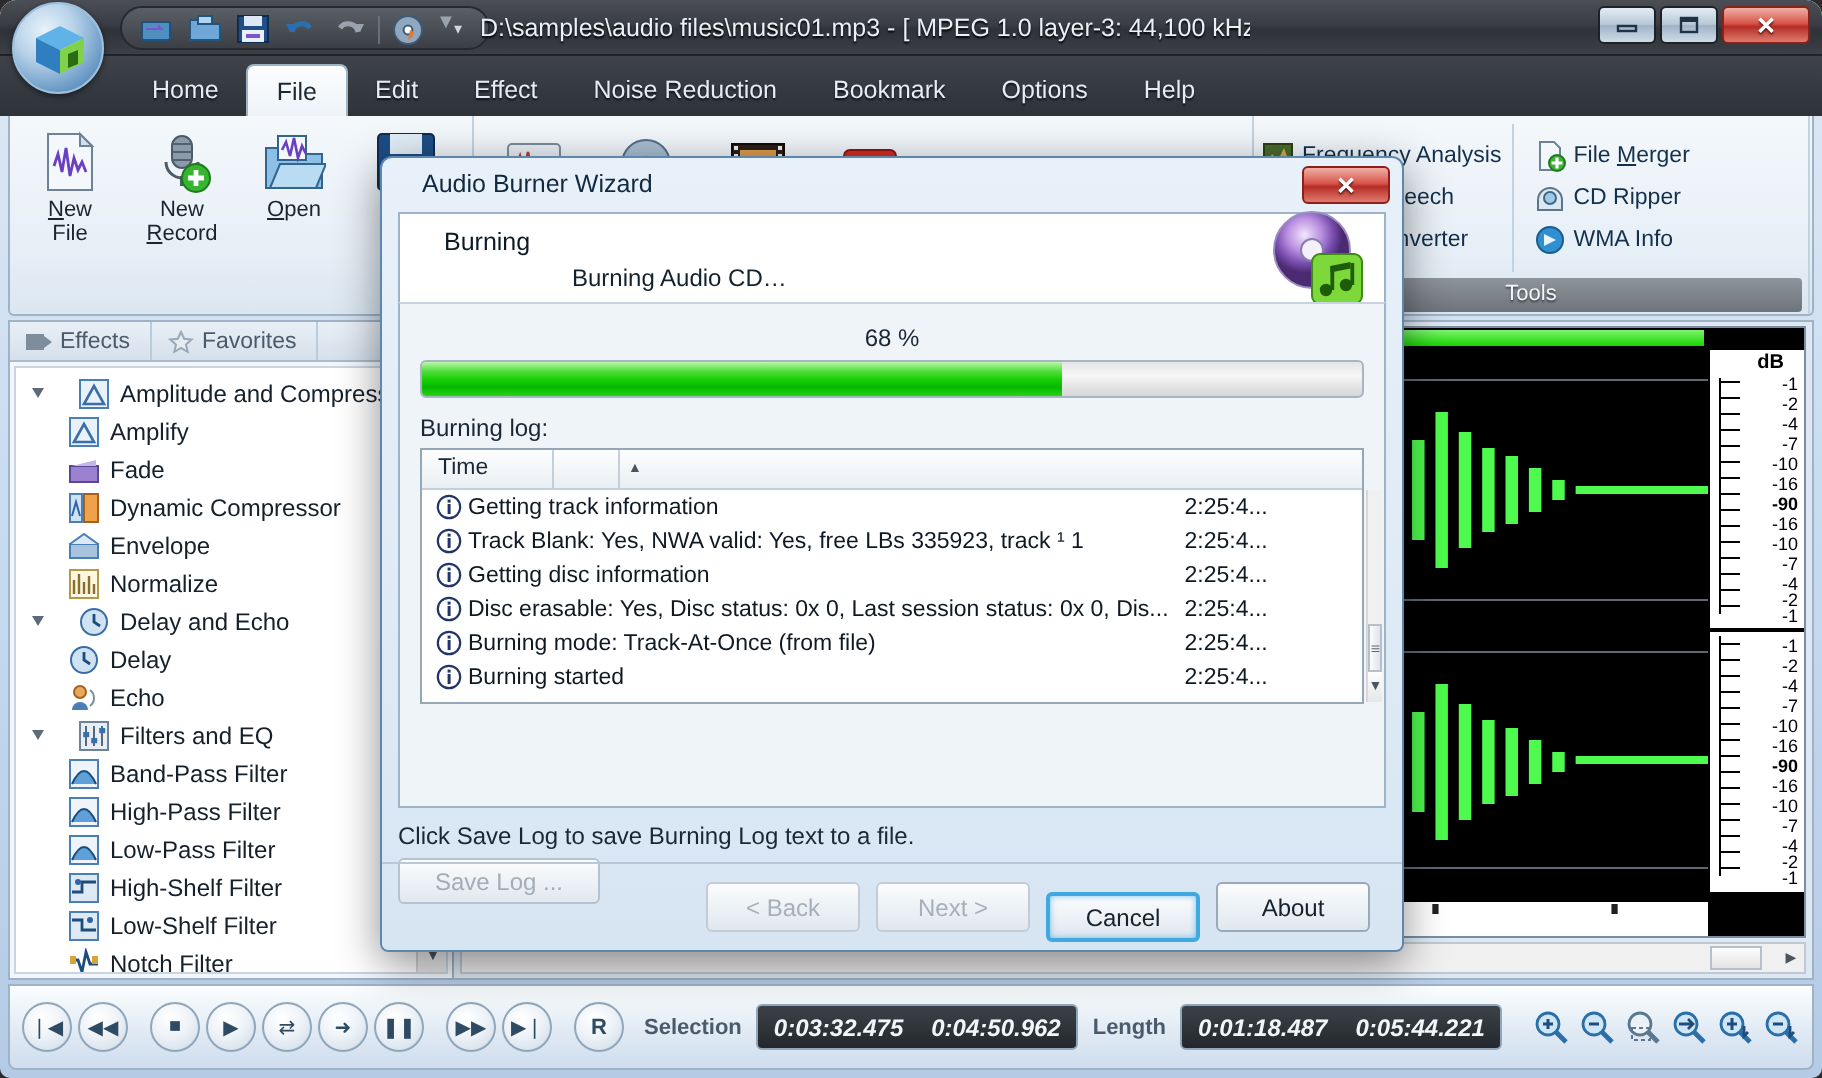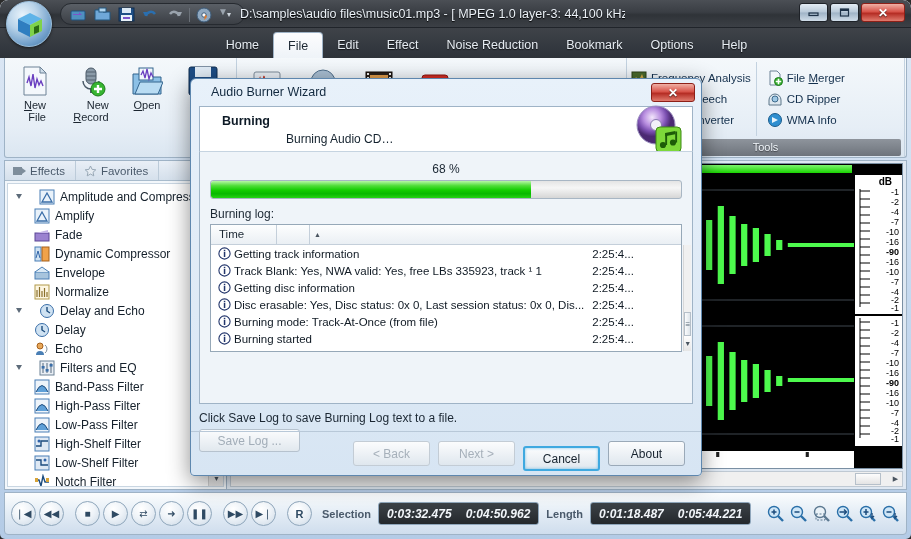--- a/index.html
+++ b/index.html
@@ -59,21 +59,21 @@
   }
   .wc.close { width:44px;
     background: linear-gradient(180deg,#f0b0a5 0%,#d8544a 45%,#b52d24 55%,#e07b6e 100%);
     border-color:#8d2018; color:#fff; font-weight:bold; font-size:12px;
     text-shadow:0 1px 1px rgba(0,0,0,.6);}
 
   
   #tabbar {
     position:absolute; left:0; top:28px; width:911px; height:30px;
     background: linear-gradient(180deg,#3f4349 0%,#343940 60%,#2e3339 100%);
-    display:flex; align-items:flex-end; padding-left:62px;justify-content:center;
+    display:flex; align-items:flex-end; padding-left:62px;
   }
   .tab {
     height:26px; line-height:26px; padding:0 14px; color:#e6ecf2;
     font-size:12.5px; cursor:pointer; border-radius:4px 4px 0 0;
     text-shadow:0 1px 1px rgba(0,0,0,.7); white-space:nowrap;
   }
   .tab.active {
     background: linear-gradient(180deg,#fdfdfe,#eef3f8);
     color:#1d2833; text-shadow:none;
     border:1px solid #9fb3c6; border-bottom:none;
@@ -90,21 +90,21 @@
             border-right:1px solid #c3d2e0; padding:4px 2px 0 2px; }
   .rgroup-items { display:flex; flex:1; align-items:flex-start; }
   .rgroup-title {
     height:17px; line-height:17px; text-align:center; font-size:11px; color:#f0f5fa;
     background: linear-gradient(180deg,#8e949c,#6e747c);
     border-radius:2px; margin:0 1px 1px 1px; text-shadow:0 1px 1px rgba(0,0,0,.5);
   }
   .bigbtn { width:56px; display:flex; flex-direction:column; align-items:center;
             padding:3px 1px; cursor:pointer; border-radius:3px; }
   .bigbtn .ico { width:32px; height:32px; }
-  .bigbtn .lbl { font-size:11px; color:#1b2530; text-align:right; line-height:12px; margin-top:2px;}
+  .bigbtn .lbl { font-size:11px; color:#1b2530; text-align:center; line-height:12px; margin-top:2px;}
   .bigbtn .lbl u { text-decoration:underline; }
   .smallbtn { display:flex; align-items:center; gap:4px; padding:1px 5px 1px 2px; cursor:pointer;
               font-size:11.5px; color:#14304d; height:21px; white-space:nowrap;}
   .smallbtn .sico { width:16px; height:16px; flex:none; }
   .smallcol { display:flex; flex-direction:column; justify-content:center; height:74px; }
   .drop-caret { font-size:8px; color:#445; line-height:6px; }
 
   
   #workarea {
     position:absolute; left:4px; top:160px; width:903px; height:330px;
@@ -188,21 +188,21 @@
     position:absolute; right:6px; top:4px; width:44px; height:19px; border-radius:3px;
     background: linear-gradient(180deg,#f0b0a5 0%,#d8544a 45%,#b52d24 55%,#e07b6e 100%);
     border:1px solid #8d2018; color:#fff; font-weight:bold; font-size:12px;
     display:flex; align-items:center; justify-content:center; cursor:pointer;
     text-shadow:0 1px 1px rgba(0,0,0,.6);
   }
   #dlg-head {
     position:absolute; left:8px; top:27px; right:8px; height:45px;
     background:#fff; border:1px solid #9fb3c6; border-bottom:none;
   }
-  #dlg-head .h1 { position:absolute; left:22px; top:7px; font-size:12.5px; font-weight:bold; color:#0d1a26; }
+  #dlg-head .h1 { position:absolute; left:22px; top:7px; font-size:12.5px; font-weight:normal; color:#0d1a26; }
   #dlg-head .h2 { position:absolute; left:38px; top:25px; font-size:12px; color:#14222e;margin-left:48px; }
   #dlg-head .cdimg { position:absolute; right:8px; top:-4px; width:52px; height:52px; }
   #dlg-body {
     position:absolute; left:8px; top:72px; right:8px; height:253px;
     background:#eff4f9; border:1px solid #9fb3c6; border-top:1px solid #c6d4e1;
     padding:10px 10px 0 10px;
   }
   #pct { text-align:center; font-size:12px; color:#1b2733; margin-bottom:4px; }
   #pbar-outer {
     height:19px; border:1px solid #a8b6c4; border-radius:3px; overflow:hidden;

